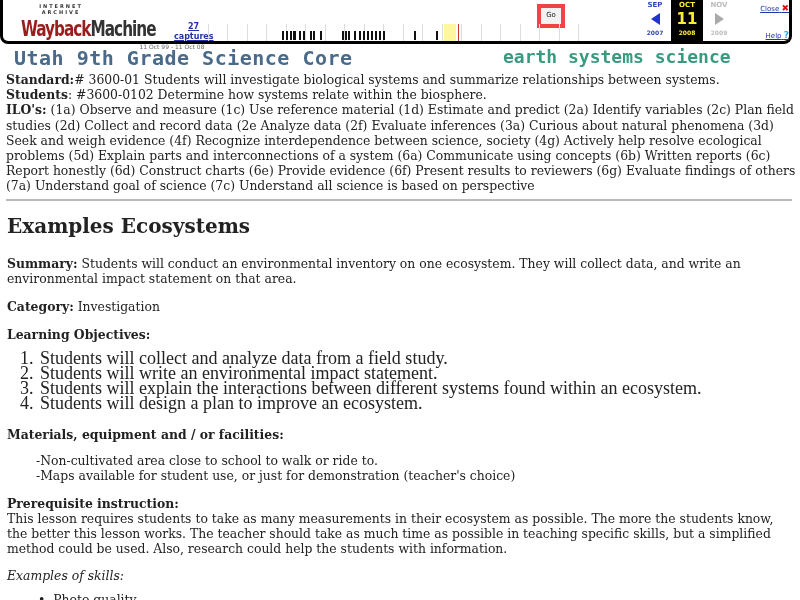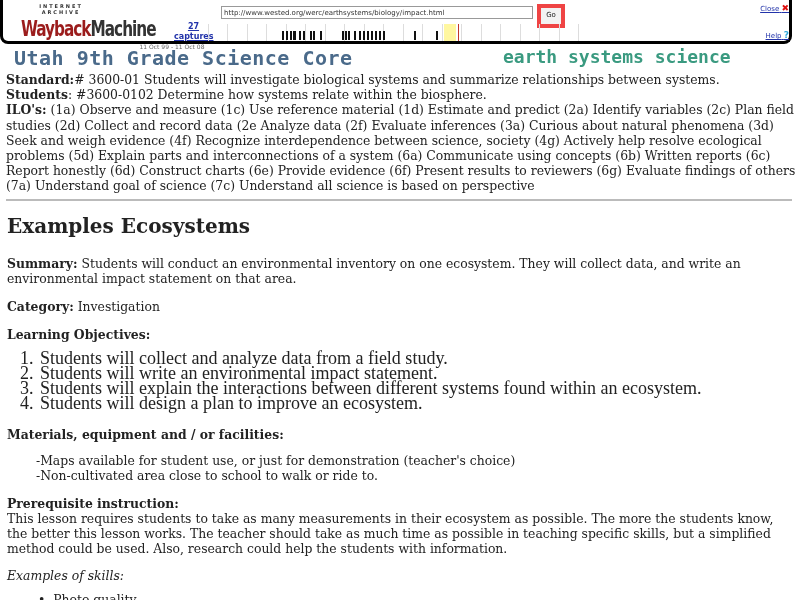--- a/index.html
+++ b/index.html
@@ -73,21 +73,20 @@
 
 <div class="wb-bar">
   <div class="wb-logo">
     <div class="wb-logo-top">INTERNET ARCHIVE</div>
     <div class="wb-logo-main"><span style="color:#9b1c1c">Wayback</span><span>Machine</span></div>
   </div>
   <div class="wb-captures">
     <a>27 captures</a>
     <div class="range">11 Oct 99 - 11 Oct 08</div>
   </div>
-  <input class="wb-url" value="http://www.wested.org/werc/earthsystems/biology/impact.html" style="">
   <div class="wb-go">Go</div>
 
   <div class="wb-timeline">
     <div class="grid" style="left:5px"></div>
       <div class="grid" style="left:24px"></div>
       <div class="grid" style="left:44px"></div>
     <div class="grid" style="left:63px"></div>
       <div class="grid" style="left:83px"></div>
       <div class="grid" style="left:102px"></div>
     <div class="grid" style="left:122px"></div>
@@ -123,20 +122,37 @@
     <div class="tick" style="left:160px;height:9px"></div>
       <div class="tick" style="left:164px;height:9px"></div>
     <div class="tick" style="left:168px;height:9px"></div>
       <div class="tick" style="left:172px;height:9px"></div>
     <div class="tick" style="left:176px;height:9px"></div>
       <div class="tick" style="left:180px;height:9px"></div>
     <div class="tick" style="left:211px;height:9px"></div>
       <div class="tick" style="left:233px;height:9px"></div>
   </div>
 
+  <div class="wb-months">
+    <div class="wb-col prev">
+      <div class="m">SEP</div>
+      <div class="d"><span class="arrow-l"></span></div>
+      <div class="y">2007</div>
+    </div>
+    <div class="wb-col cur">
+      <div class="m">OCT</div>
+      <div class="d">11</div>
+      <div class="y">2008</div>
+    </div>
+    <div class="wb-col next">
+      <div class="m">NOV</div>
+      <div class="d"><span class="arrow-r"></span></div>
+      <div class="y">2009</div>
+    </div>
+  </div>
 
   <div class="wb-links">
     <a class="close"><span>Close</span> <b>✖</b></a>
     <a class="help"><span>Help</span> <b>?</b></a>
   </div>
 </div>
 
 <div class="site-title">Utah 9th Grade Science Core</div>
 <div class="site-sub">earth systems science</div>
 
@@ -164,22 +180,22 @@
   <li>Students will collect and analyze data from a field study.</li>
   <li>Students will write an environmental impact statement.</li>
   <li>Students will explain the interactions between different systems found within an ecosystem.</li>
   <li>Students will design a plan to improve an ecosystem.</li>
 </ol>
 
 <div class="p" style="top:427px">
   <b>Materials, equipment and / or facilities:</b>
 </div>
 <div class="mat">
+  <div>-Non-cultivated area close to school to walk or ride to.</div>
   <div>-Maps available for student use, or just for demonstration (teacher's choice)</div>
-  <div>-Non-cultivated area close to school to walk or ride to.</div>
 </div>
 
 <div class="p" style="top:496px">
   <b>Prerequisite instruction:</b>
 </div>
 <div class="p" style="top:511px">This lesson requires students to take as many measurements in their ecosystem as possible. The more the students know, the better this lesson works. The teacher should take as much time as possible in teaching specific skills, but a simplified method could be used. Also, research could help the students with information.</div>
 
 <div class="ex">Examples of skills:</div>
 <div class="bullet-cut">•&nbsp;&nbsp;<span>Photo quality</span></div>
 

